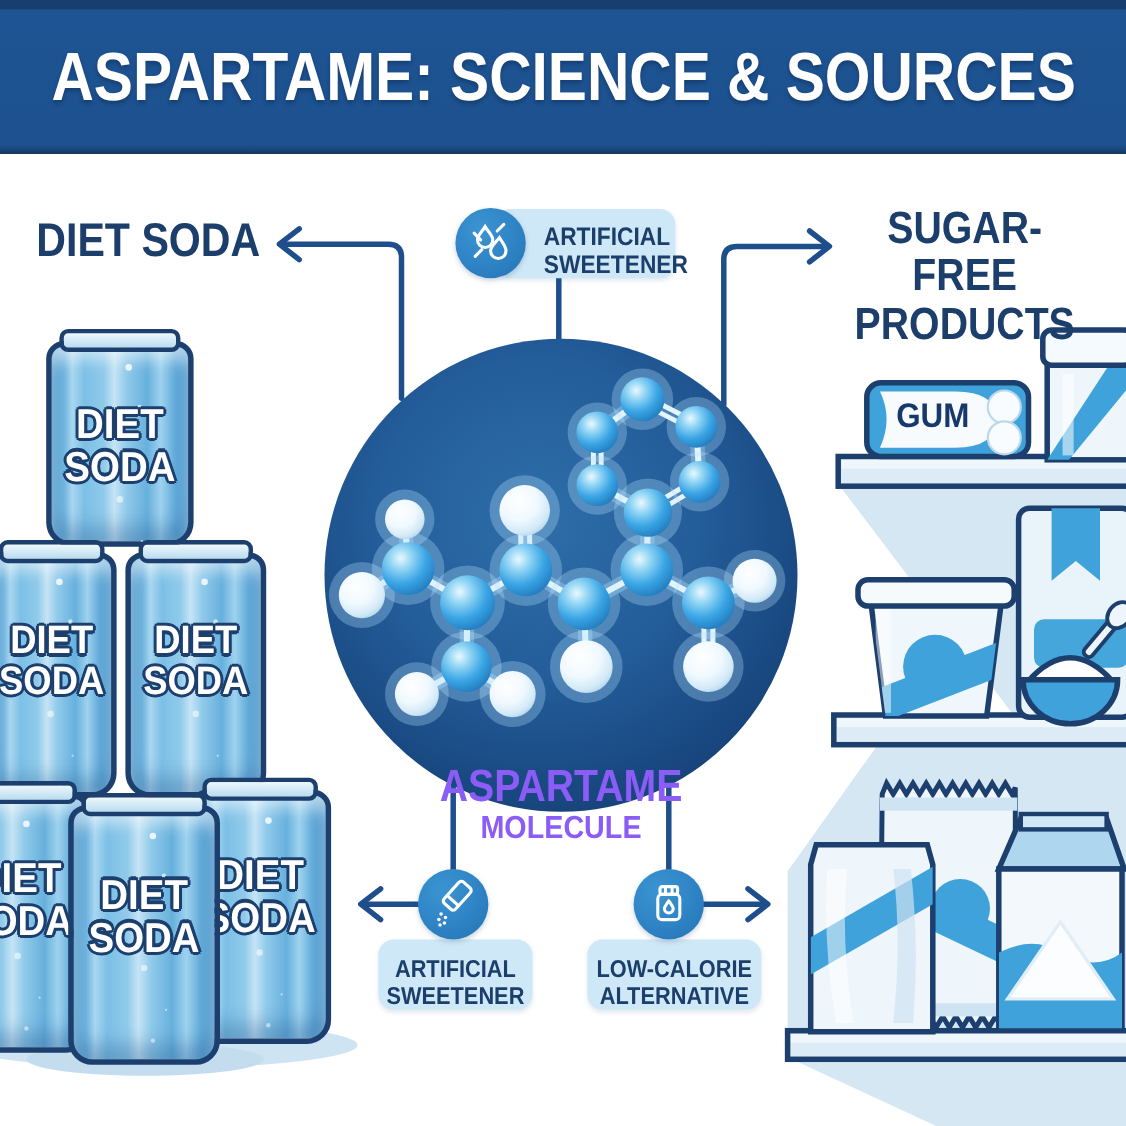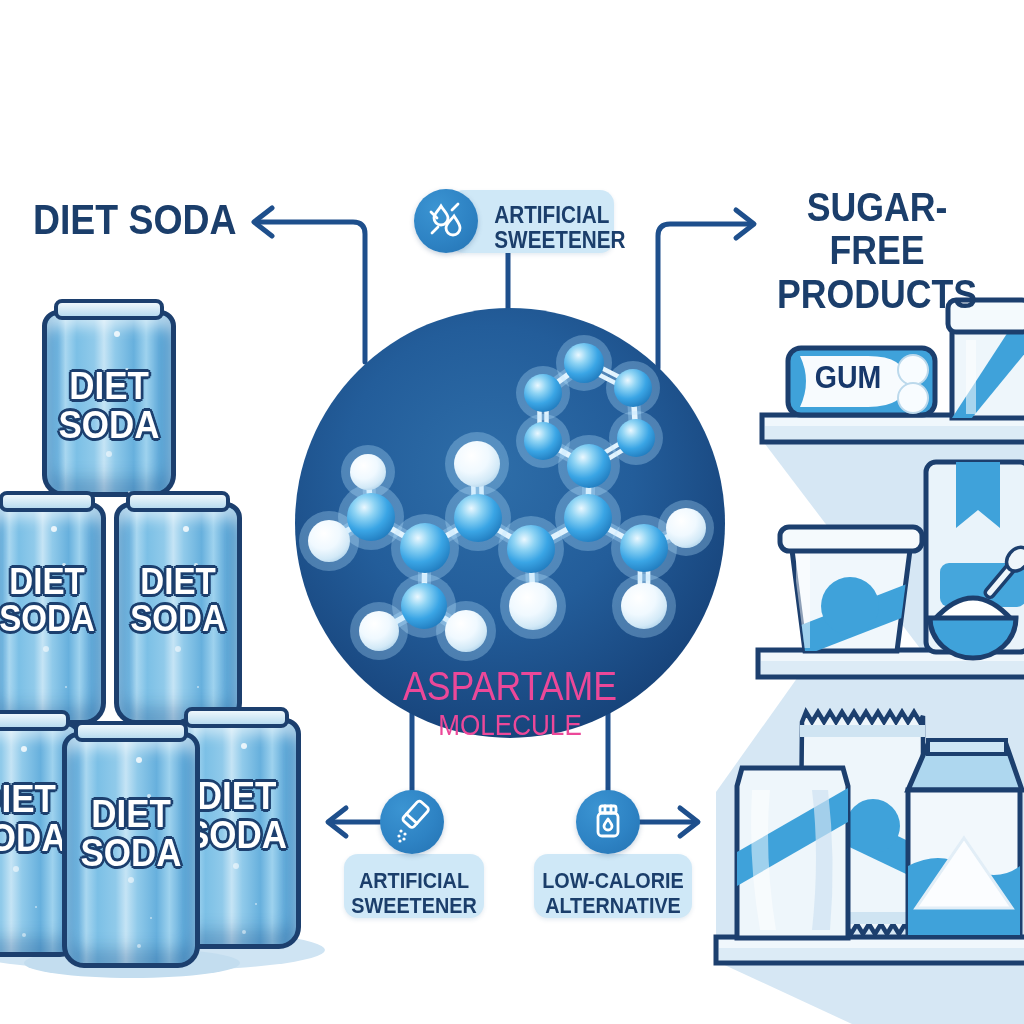--- a/index.html
+++ b/index.html
@@ -55,22 +55,22 @@
     display:flex;align-items:center;justify-content:center;
     box-shadow:0 2px 5px rgba(30,70,120,.25);
   }
   .ic-top{left:414px;top:189px;}
   .ic-bl{left:380px;top:790px;}
   .ic-br{left:576px;top:790px;}
   .icon-circle svg{width:48px;height:48px;}
 
   
   .circle-caption{
-    position:absolute;left:360px;top:666px;width:300px;z-index:3;text-align:center;
-    color:#ec4899;font-weight:normal;line-height:1.0;
+    position:absolute;left:360px;top:694px;width:300px;z-index:3;text-align:center;
+    color:#8b5cf6;font-weight:bold;line-height:1.0;
   }
   .circle-caption .l1{display:block;font-size:41px;transform:scaleX(.87);transform-origin:center;}
   .circle-caption .l2{display:block;font-size:29px;margin-top:4px;transform:scaleX(.9);transform-origin:center;}
 
   
   .can{position:absolute;}
   .can .lip{
     position:absolute;left:9%;right:9%;top:0;height:13px;z-index:1;
     background:linear-gradient(#eef7fc,#b9dcf0);
     border:4px solid var(--navy);border-radius:8px;
@@ -335,20 +335,23 @@
         <circle cx="584" cy="363" r="20" fill="url(#atomB)"></circle>
         <circle cx="633" cy="388" r="19" fill="url(#atomB)"></circle>
         <circle cx="636" cy="438" r="19" fill="url(#atomB)"></circle>
         <circle cx="644" cy="548" r="24" fill="url(#atomB)"></circle>
         <circle cx="686" cy="528" r="20" fill="url(#atomW)"></circle>
         <circle cx="644" cy="606" r="23" fill="url(#atomW)"></circle>
       </g>
     </g>
   </svg>
 
+  <header class="banner">
+    <h1>ASPARTAME: SCIENCE &amp; SOURCES</h1>
+  </header>
 
   <div class="big-label lbl-diet">DIET SODA</div>
 
   <div class="pill pill-top">
     <span>ARTIFICIAL</span>
     <span>SWEETENER</span>
   </div>
   <div class="icon-circle ic-top">
     <svg viewBox="0 0 48 48" fill="none" stroke="#ffffff" stroke-width="2.8" stroke-linecap="round">
       <path d="M19,9 C22,14 26,17 26,21 a7,7 0 1 1 -14 0 c0,-4 4,-7 7,-12 Z"></path>

